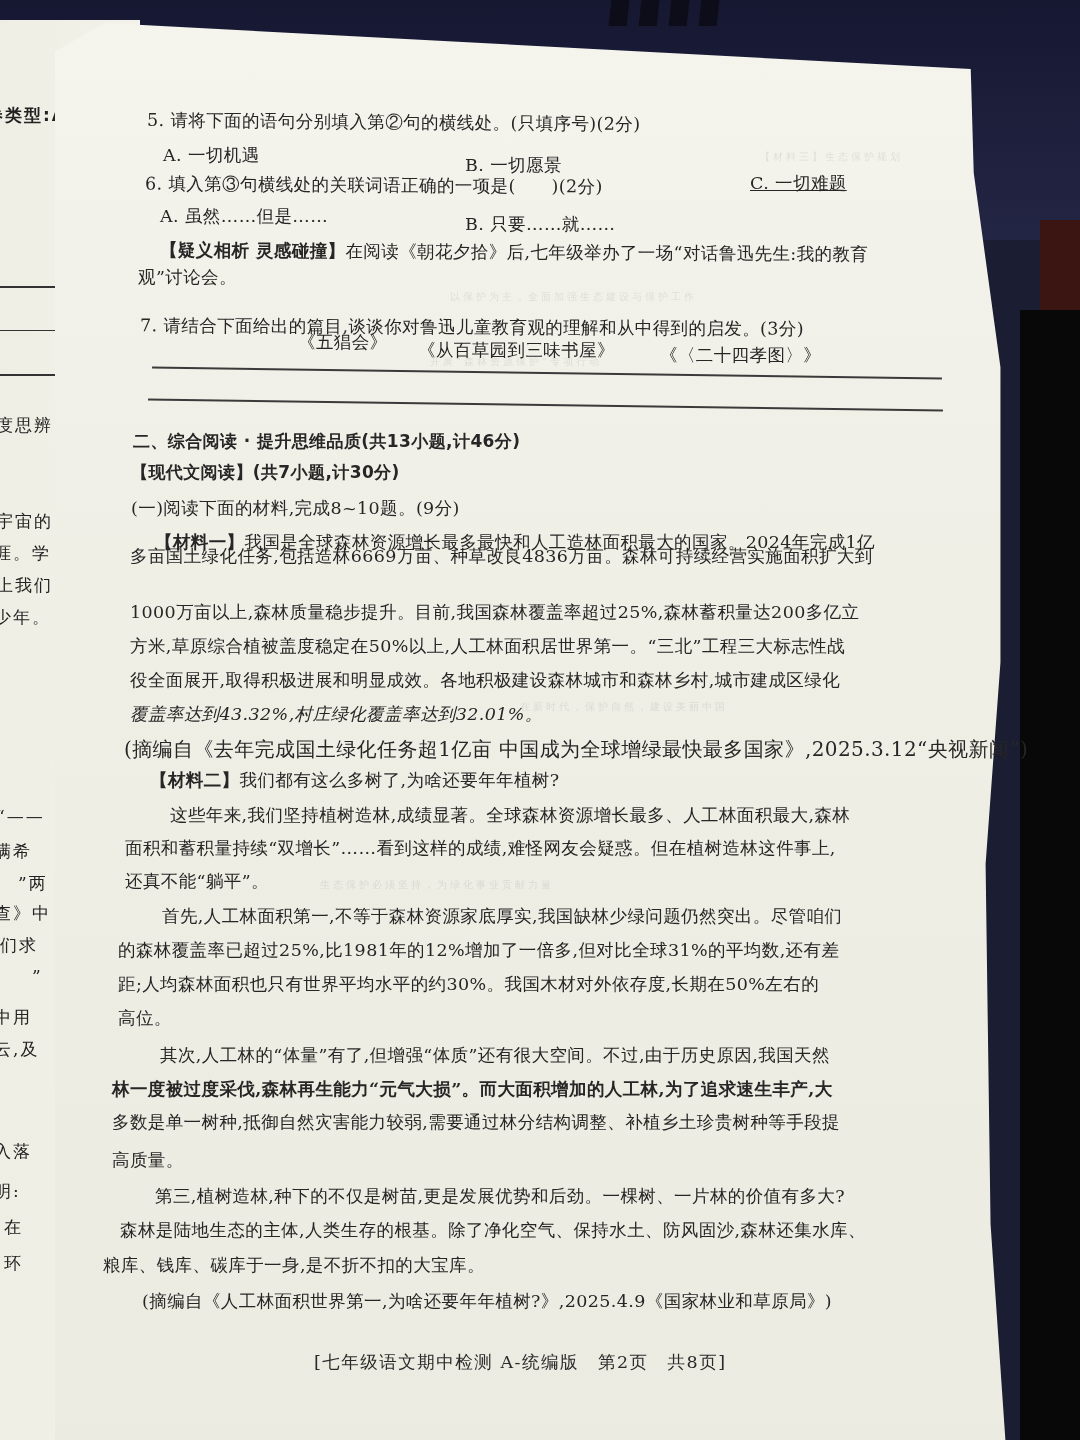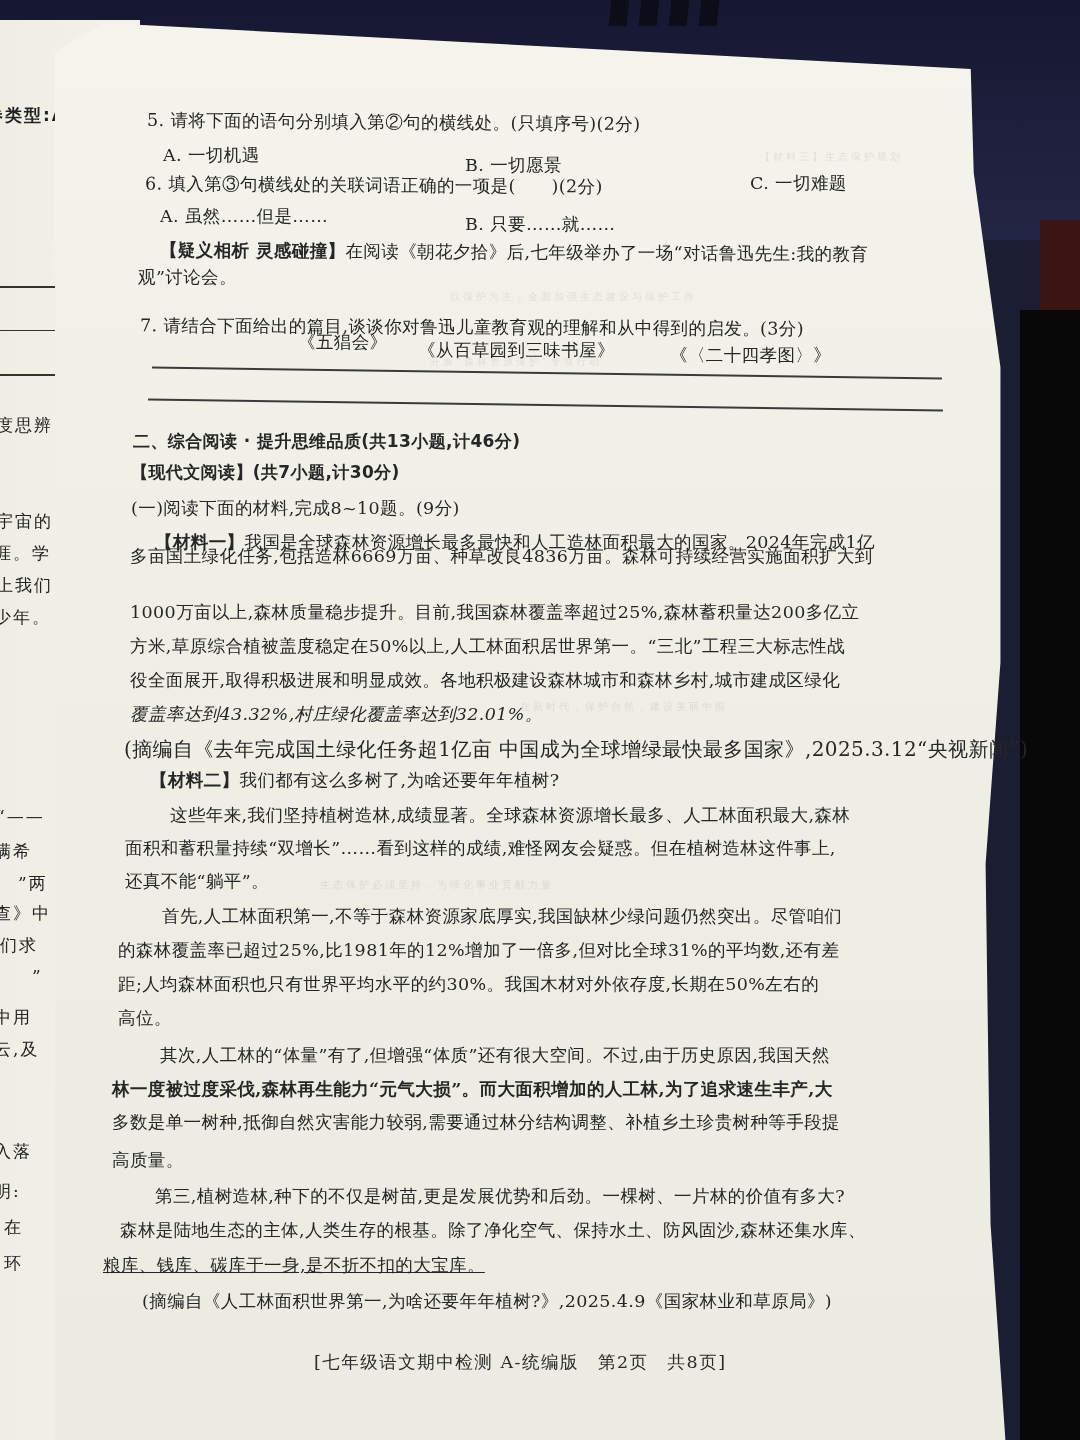--- a/index.html
+++ b/index.html
@@ -108,35 +108,35 @@
 
 <div class="ghost" style="left:760px; top:150px;">【材料三】生态保护规划</div>
 <div class="ghost" style="left:450px; top:290px;">以保护为主，全面加强生态建设与保护工作</div>
 <div class="ghost" style="left:430px; top:355px;">开展“森林资源保护”专项行动</div>
 <div class="ghost" style="left:520px; top:700px;">在新时代，保护自然，建设美丽中国</div>
 <div class="ghost" style="left:320px; top:878px;">生态保护必须坚持，为绿化事业贡献力量</div>
 
 <div class="line" style="left:147px; top:110px; transform:rotate(0.5deg);">5. 请将下面的语句分别填入第②句的横线处。(只填序号)(2分)</div>
 <div class="line" style="left:163px; top:143px;">A. 一切机遇</div>
 <div class="line" style="left:465px; top:153px;">B. 一切愿景</div>
-<div class="line" style="left:750px; top:171px;">C. 一切难题</div>
+<div class="line" style="left:750px; top:171px;text-decoration:underline;">C. 一切难题</div>
 
 <div class="line" style="left:145px; top:173px; transform:rotate(0.4deg);">6. 填入第③句横线处的关联词语正确的一项是(　　)(2分)</div>
 <div class="line" style="left:160px; top:204px;">A. 虽然……但是……</div>
 <div class="line" style="left:465px; top:212px;">B. 只要……就……</div>
 
 <div class="line" style="left:160px; top:240px; transform:rotate(0.35deg);">
   <span class="b">【疑义相析 灵感碰撞】</span><span>在阅读《朝花夕拾》后,七年级举办了一场“对话鲁迅先生:我的教育</span>
 </div>
 <div class="line" style="left:138px; top:265px;">观”讨论会。</div>
 
 <div class="line" style="left:140px; top:315px; transform:rotate(0.3deg);">7. 请结合下面给出的篇目,谈谈你对鲁迅儿童教育观的理解和从中得到的启发。(3分)</div>
 <div class="line" style="left:298px; top:330px;">《五猖会》</div>
 <div class="line" style="left:418px; top:338px;">《从百草园到三味书屋》</div>
-<div class="line" style="left:660px; top:343px;margin-left:10px;">《〈二十四孝图〉》</div>
+<div class="line" style="left:660px; top:343px;">《〈二十四孝图〉》</div>
 <div class="rule" style="left:152px; top:372px; width:790px; transform:rotate(0.8deg);"></div>
 <div class="rule" style="left:148px; top:404px; width:795px; transform:rotate(0.8deg);"></div>
 
 <div class="line bold" style="left:133px; top:430px;">二、综合阅读 · 提升思维品质(共13小题,计46分)</div>
 <div class="line bold" style="left:131px; top:461px;">【现代文阅读】(共7小题,计30分)</div>
 <div class="line" style="left:131px; top:496px;">(一)阅读下面的材料,完成8~10题。(9分)</div>
 
 <div class="line" style="left:155px; top:530px;">
   <span class="b">【材料一】</span><span>我国是全球森林资源增长最多最快和人工造林面积最大的国家。2024年完成1亿</span>
 </div>
@@ -159,16 +159,16 @@
 <div class="line" style="left:118px; top:972px;">距;人均森林面积也只有世界平均水平的约30%。我国木材对外依存度,长期在50%左右的</div>
 <div class="line" style="left:118px; top:1006px;">高位。</div>
 
 <div class="line" style="left:160px; top:1043px;">其次,人工林的“体量”有了,但增强“体质”还有很大空间。不过,由于历史原因,我国天然</div>
 <div class="line" style="left:112px; top:1077px;font-weight:bold;">林一度被过度采伐,森林再生能力“元气大损”。而大面积增加的人工林,为了追求速生丰产,大</div>
 <div class="line" style="left:112px; top:1110px;">多数是单一树种,抵御自然灾害能力较弱,需要通过林分结构调整、补植乡土珍贵树种等手段提</div>
 <div class="line" style="left:112px; top:1148px;">高质量。</div>
 
 <div class="line" style="left:155px; top:1184px;">第三,植树造林,种下的不仅是树苗,更是发展优势和后劲。一棵树、一片林的价值有多大?</div>
 <div class="line" style="left:120px; top:1218px;">森林是陆地生态的主体,人类生存的根基。除了净化空气、保持水土、防风固沙,森林还集水库、</div>
-<div class="line" style="left:103px; top:1253px;text-decoration:underline;">粮库、钱库、碳库于一身,是不折不扣的大宝库。</div>
+<div class="line" style="left:103px; top:1253px;">粮库、钱库、碳库于一身,是不折不扣的大宝库。</div>
 <div class="line" style="left:142px; top:1289px;">(摘编自《人工林面积世界第一,为啥还要年年植树?》,2025.4.9《国家林业和草原局》)</div>
 
 <div class="footer" style="left:298px; top:1350px;">[七年级语文期中检测 A-统编版　第2页　共8页]</div>
 
 </body></html>

